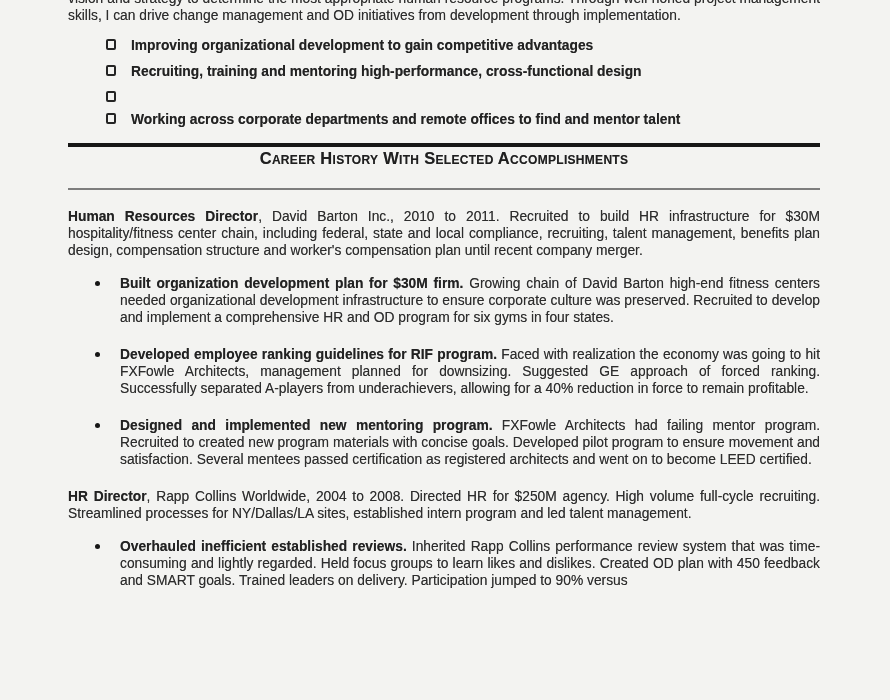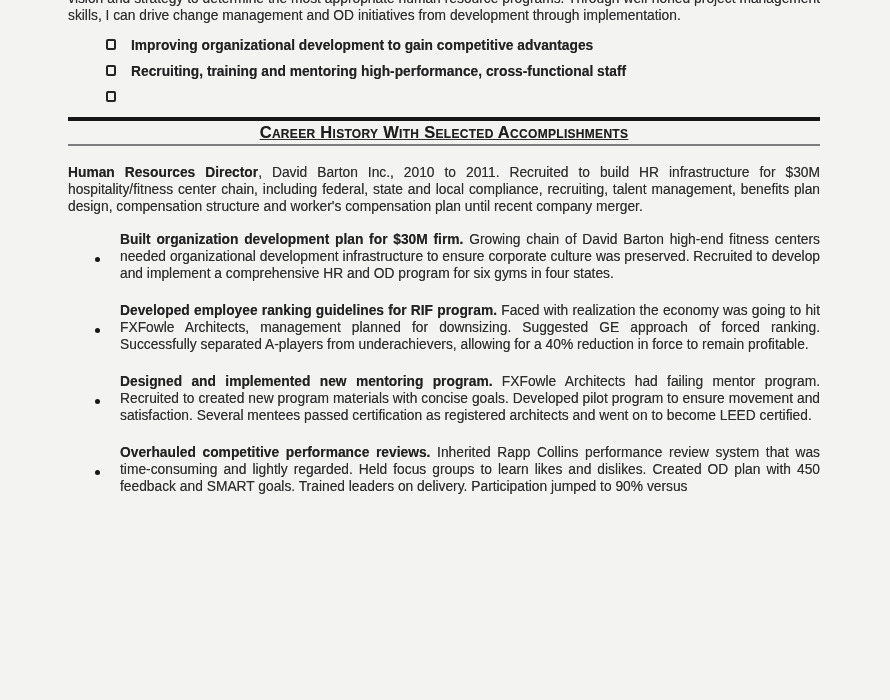--- a/index.html
+++ b/index.html
@@ -61,23 +61,22 @@
     border-radius: 2px;
     margin: 2px 15px 0 0;
     background: transparent;
   }
 
   
   .section-header {
     margin: 15px 0 18px 0;
     border-top: 4px solid #161616;
     border-bottom: 2px solid #7d7d7d;
-    padding: 3px 0 2px 0;
+    padding: 3px 0 20px 0;
     text-align: center;
-    text-decoration: underline;
   }
   .section-title {
     font-weight: bold;
     font-variant: small-caps;
     font-size: 16.5px;
     line-height: 17px;
     letter-spacing: 0.3px;
     color: #1f1f1f;
   }
 
@@ -90,21 +89,21 @@
     text-align: justify;
     margin-bottom: 16px;
   }
 
   .accomplishments {
     list-style: none;
     margin-left: 27px;
   }
   .accomplishments li {
     display: flex;
-    align-items: center;
+    align-items: flex-start;
     margin-bottom: 20px;
   }
   .bullet-glyph {
     flex: 0 0 auto;
     width: 5px;
     height: 5px;
     border-radius: 50%;
     background: #161616;
     margin: 6px 0 0 0;
   }
@@ -125,24 +124,28 @@
     <p class="para">vision and strategy to determine the most appropriate human resource programs. Through well-honed project management skills, I can drive change management and OD initiatives from development through implementation.</p>
 
 
     <ul class="checklist">
       <li>
         <span class="checkbox-glyph"></span>
         <span>Improving organizational development to gain competitive advantages</span>
       </li>
       <li>
         <span class="checkbox-glyph"></span>
-        <span>Recruiting, training and mentoring high-performance, cross-functional staff</span>
+        <span>Recruiting, training and mentoring high-performance, cross-functional design</span>
       </li>
       <li>
         <span class="checkbox-glyph"></span>
+      </li>
+      <li>
+        <span class="checkbox-glyph"></span>
+        <span>Working across corporate departments and remote offices to find and mentor talent</span>
       </li>
     </ul>
 
     <div class="section-header">
       <span class="section-title">Career History With Selected Accomplishments</span>
     </div>
 
     <div class="jobs">
 
       <div class="job">
@@ -162,23 +165,24 @@
             <span class="accomplishment-text"><span class="b">Developed employee ranking guidelines for RIF program.</span><span> Faced with realization the economy was going to hit FXFowle Architects, management planned for downsizing. Suggested GE approach of forced ranking. Successfully separated A-players from underachievers, allowing for a 40% reduction in force to remain profitable.</span></span>
           </li>
           <li>
             <span class="bullet-glyph"></span>
             <span class="accomplishment-text"><span class="b">Designed and implemented new mentoring program.</span><span> FXFowle Architects had failing mentor program. Recruited to created new program materials with concise goals. Developed pilot program to ensure movement and satisfaction. Several mentees passed certification as registered architects and went on to become LEED certified.</span></span>
           </li>
         </ul>
       </div>
 
       <div class="job">
+        <p class="job-summary"><span class="b">HR Director</span><span>, Rapp Collins Worldwide, 2004 to 2008. Directed HR for $250M agency. High volume full-cycle recruiting. Streamlined processes for NY/Dallas/LA sites, established intern program and led talent management.</span></p>
         <ul class="accomplishments">
           <li>
             <span class="bullet-glyph"></span>
-            <span class="accomplishment-text"><span class="b">Overhauled competitive performance reviews.</span><span> Inherited Rapp Collins performance review system that was time-consuming and lightly regarded. Held focus groups to learn likes and dislikes. Created OD plan with 450 feedback and SMART goals. Trained leaders on delivery. Participation jumped to 90% versus</span></span>
+            <span class="accomplishment-text"><span class="b">Overhauled inefficient established reviews.</span><span> Inherited Rapp Collins performance review system that was time-consuming and lightly regarded. Held focus groups to learn likes and dislikes. Created OD plan with 450 feedback and SMART goals. Trained leaders on delivery. Participation jumped to 90% versus</span></span>
           </li>
         </ul>
       </div>
 
     </div>
   </div>
 </div>
 
 </body></html>

